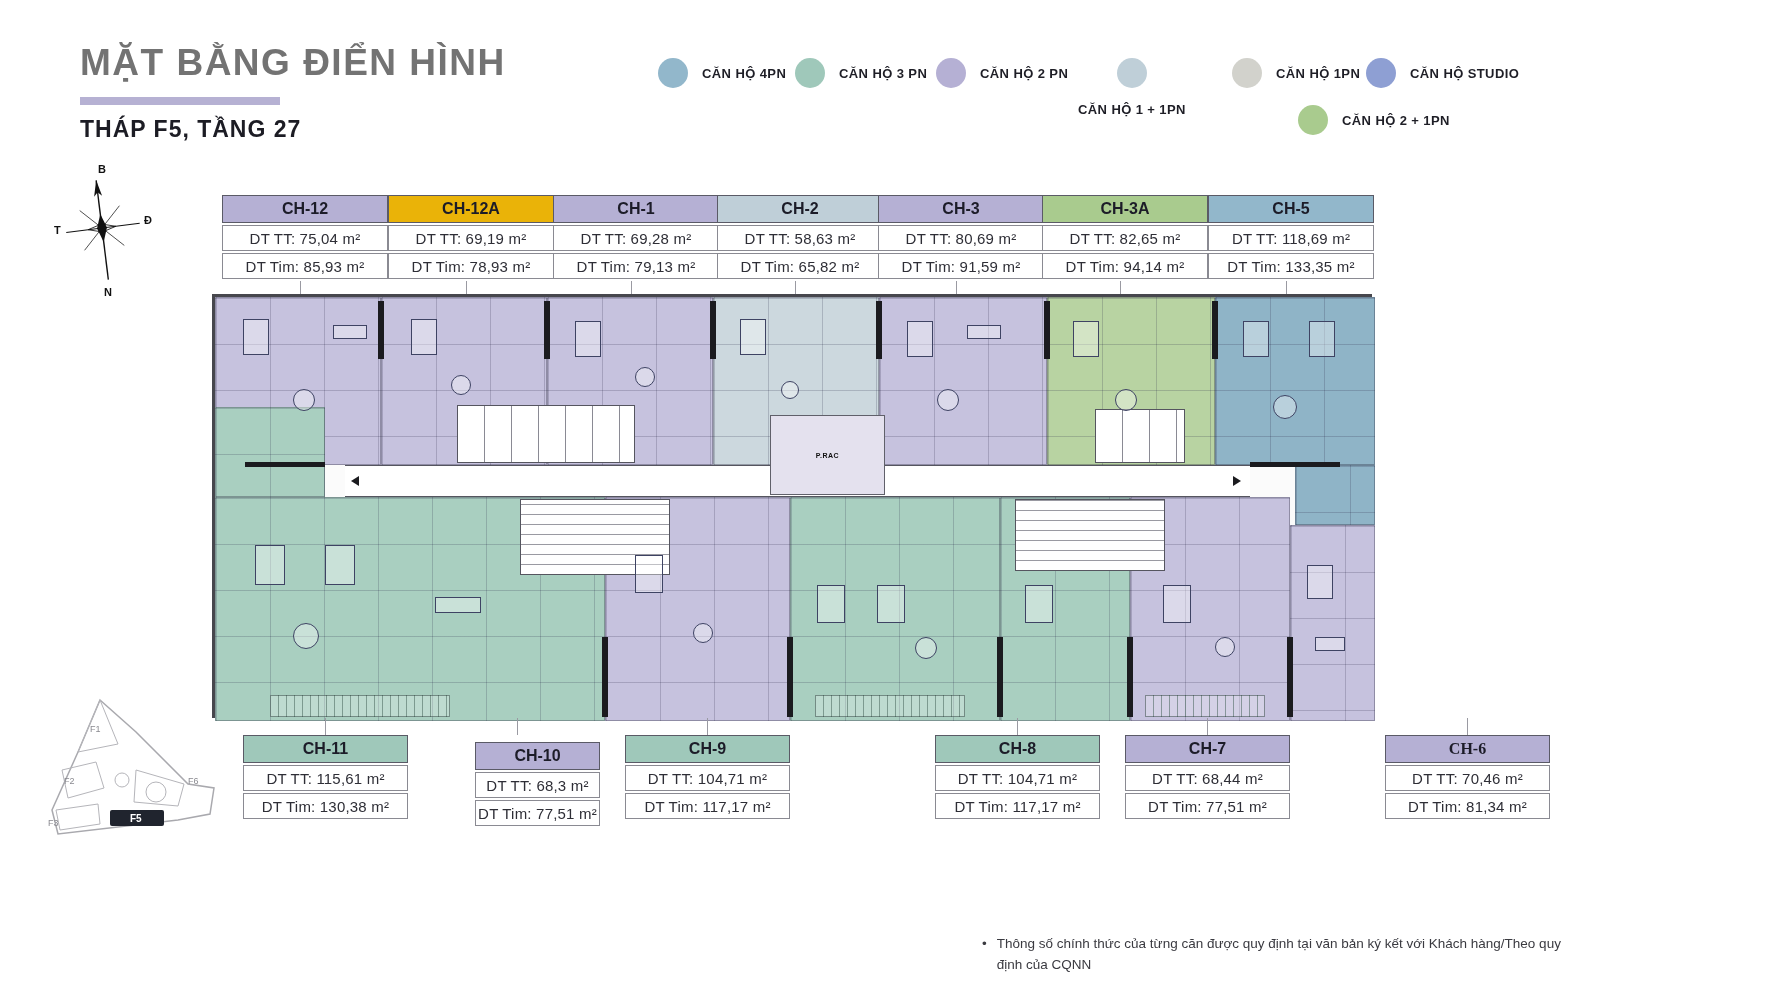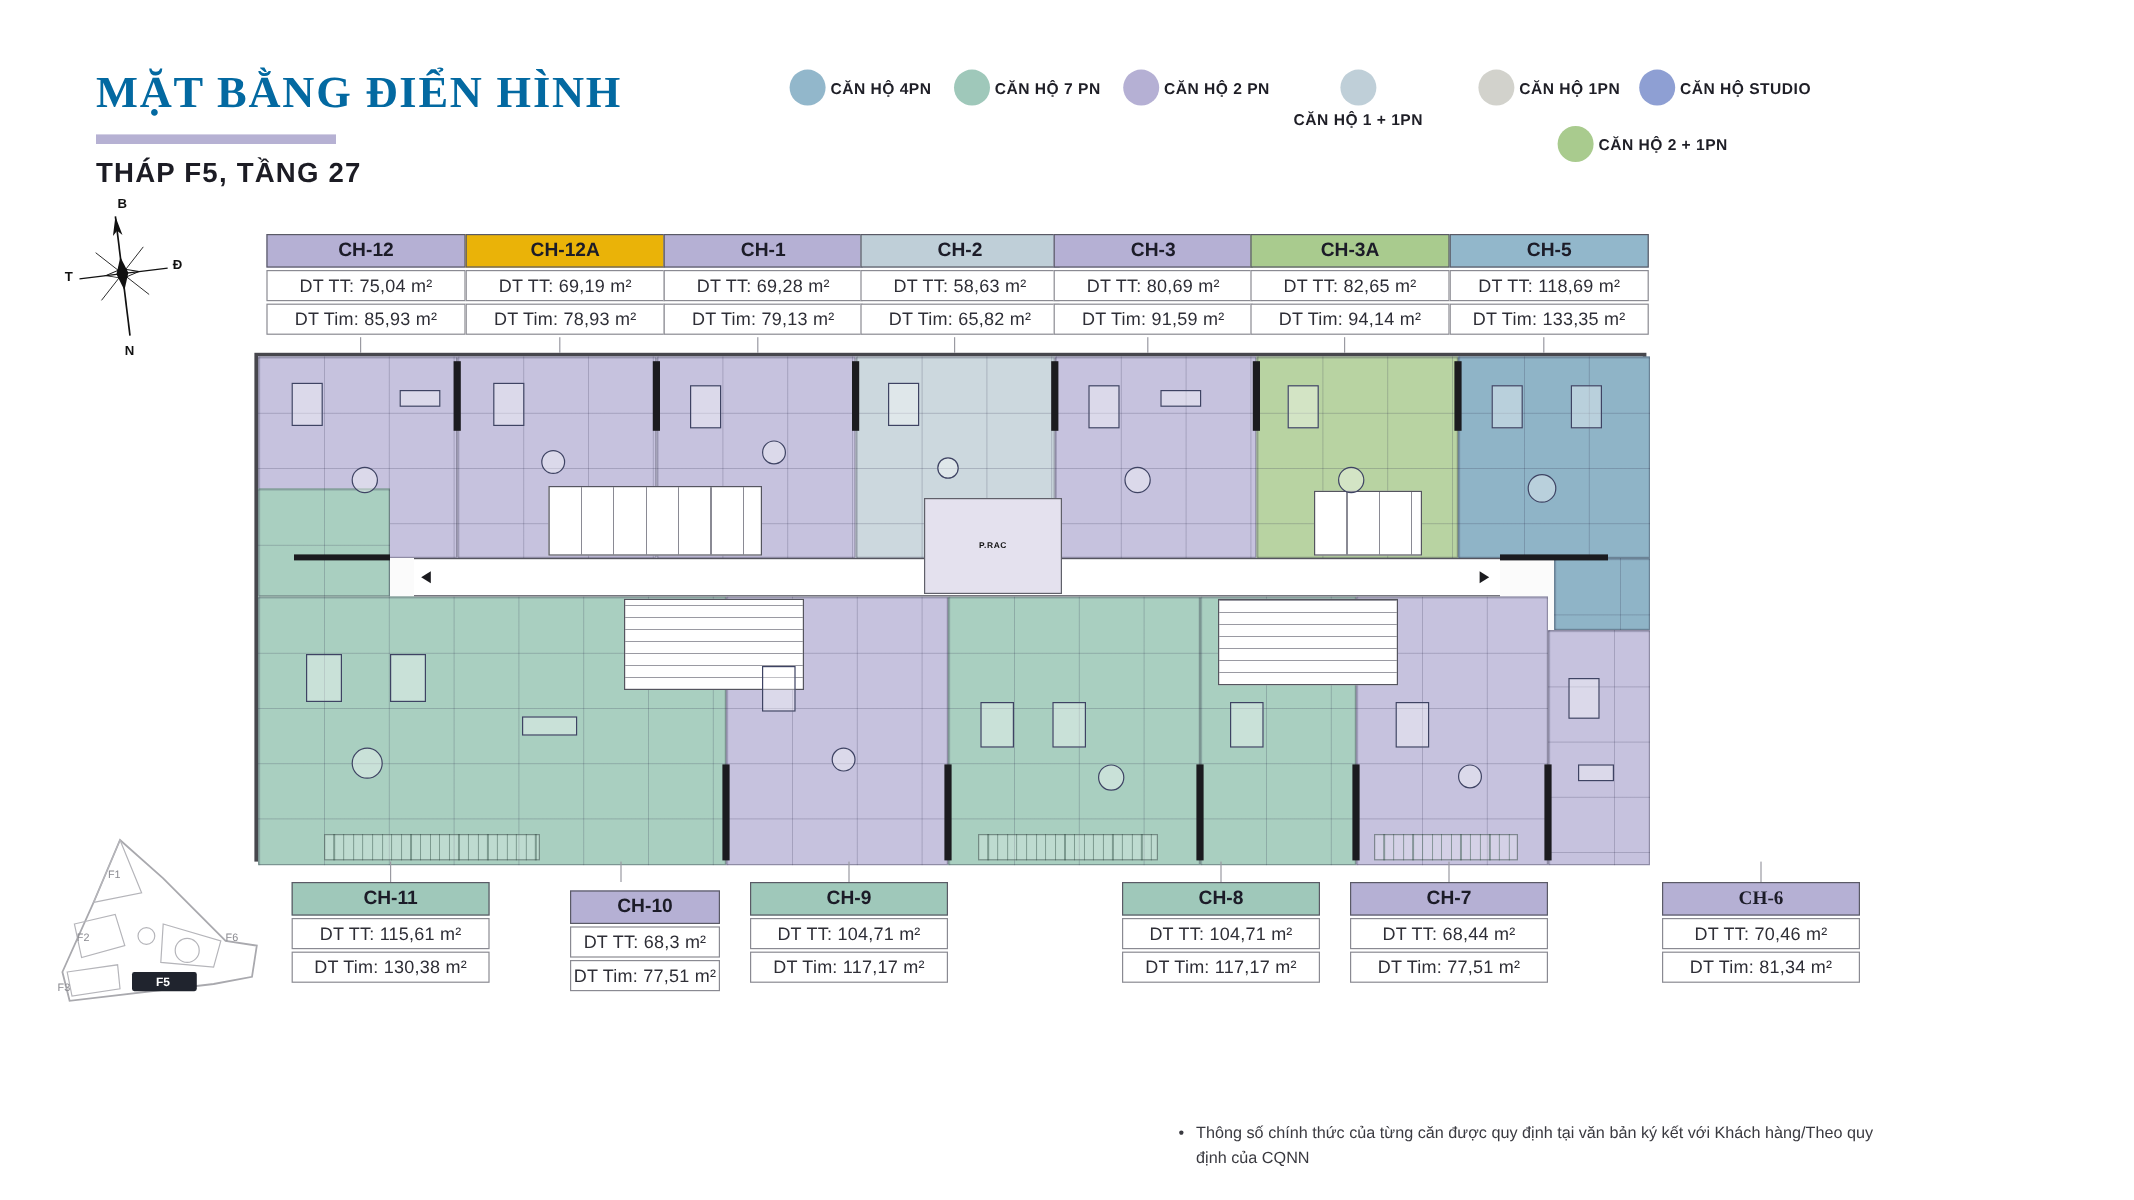--- a/index.html
+++ b/index.html
@@ -4,28 +4,28 @@
 <style>
   * { margin:0; padding:0; box-sizing:border-box; }
   html,body { width:1778px; height:1000px; }
   body {
     position:relative; width:1778px; height:1000px; background:#ffffff;
     font-family:"Liberation Sans", sans-serif; color:#222; overflow:hidden;
   }
   
   .title-block { position:absolute; left:80px; top:42px; }
   .main-title {
-    font-family:Liberation Serif, serif; font-size:37px; font-weight:700;
-    letter-spacing:1.5px; color:#0369a1;margin-top:14px;
+    font-family:Liberation Sans, sans-serif; font-size:37px; font-weight:700;
+    letter-spacing:1.5px; color:#737373;
   }
   .accent-bar { width:200px; height:8px; margin:13px 0 11px 0; }
   .sub-title { font-size:23px; font-weight:700; letter-spacing:1px; color:#1c1c24; }
 
   
-  .legend-item { position:absolute; display:flex; align-items:center; gap:4px; }
+  .legend-item { position:absolute; display:flex; align-items:center; gap:14px; }
   .legend-dot { width:30px; height:30px; border-radius:50%; flex:0 0 auto; }
   .legend-label { font-size:13px; font-weight:700; letter-spacing:.4px; color:#1e1e26; white-space:nowrap; }
 
   
   .compass { position:absolute; left:52px; top:162px; }
   .compass text { font-size:11px; font-weight:700; fill:#111; font-family:"Liberation Sans",sans-serif; }
 
   
   .unit-box { position:absolute; width:166px; }
   .unit-box.wide { width:165px; }
@@ -94,21 +94,21 @@
   <div class="accent-bar" style="background-color: rgb(182, 177, 211);"></div>
   <div class="sub-title">THÁP F5, TẦNG 27</div>
 </div>
 
 <div class="legend-item" style="left:658px; top:58px;">
   <span class="legend-dot" style="background-color: rgb(146, 183, 203);"></span>
   <span class="legend-label">CĂN HỘ 4PN</span>
 </div>
 <div class="legend-item" style="left:795px; top:58px;">
   <span class="legend-dot" style="background-color: rgb(159, 200, 186);"></span>
-  <span class="legend-label">CĂN HỘ 7 PN</span>
+  <span class="legend-label">CĂN HỘ 3 PN</span>
 </div>
 <div class="legend-item" style="left:936px; top:58px;">
   <span class="legend-dot" style="background-color: rgb(181, 176, 212);"></span>
   <span class="legend-label">CĂN HỘ 2 PN</span>
 </div>
 <div class="legend-item" style="left:1078px; top:58px;flex-direction:column;">
   <span class="legend-dot" style="background-color: rgb(191, 207, 216);"></span>
   <span class="legend-label">CĂN HỘ 1 + 1PN</span>
 </div>
 <div class="legend-item" style="left:1232px; top:58px;">

